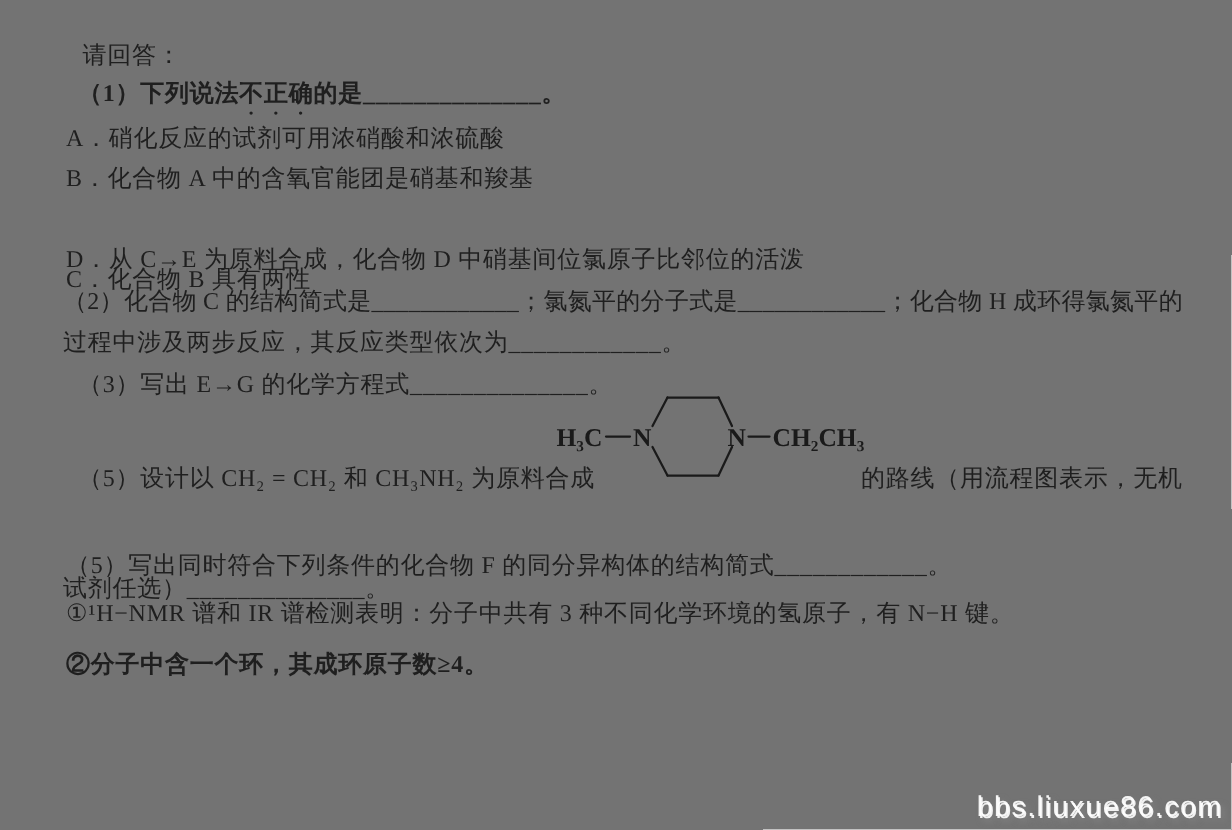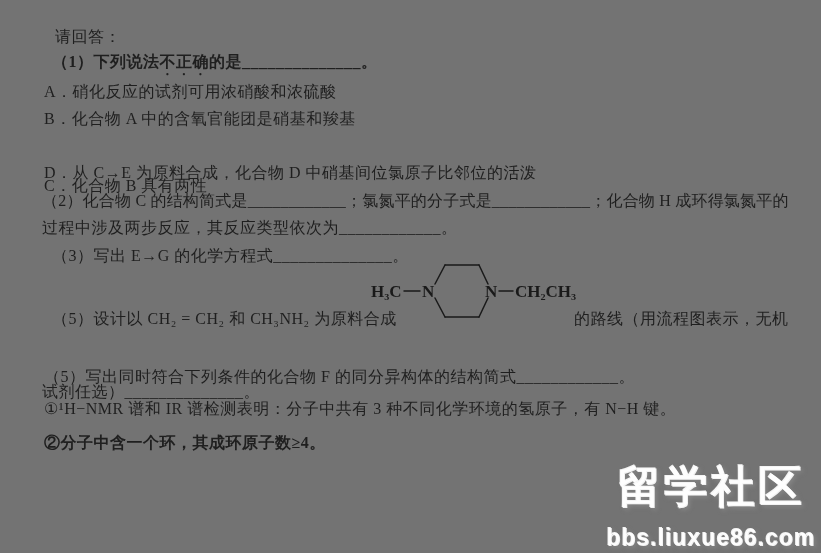--- a/index.html
+++ b/index.html
@@ -27,21 +27,21 @@
   .struct-svg line{stroke:#1a1a1a;stroke-width:1.5;stroke-linecap:round;fill:none;}
   .watermark{
     position:absolute;right:6px;bottom:4px;
     text-align:center;line-height:1.05;
     font-family:"Liberation Sans","DejaVu Sans",sans-serif;
     color:rgba(255,255,255,0.92);
     text-shadow:1px 1px 0 rgba(255,255,255,0.9), 3px 3px 4px rgba(145,145,145,0.65);
     user-select:none;
   }
   .watermark .wm-title{font-size:44px;font-weight:bold;letter-spacing:3px;}
-  .watermark .wm-url{font-size:23px;font-weight:bold;letter-spacing:1px;margin-top:16px;}
+  .watermark .wm-url{font-size:19px;font-weight:normal;letter-spacing:1px;margin-top:16px;}
 </style>
 </head>
 <body>
 
 <div class="page">
 
   <div class="line" style="left:55px;top:27px;">请回答：</div>
 
   <div class="line" style="left:52px;top:52px;font-weight:bold;">
     <span>（1）下列说法</span><span class="emph">不正确</span><span>的是</span><span>______________</span><span>。</span>
@@ -74,17 +74,16 @@
 
   <div class="line" style="left:52px;top:309px;">（5）设计以 CH₂ = CH₂ 和 CH₃NH₂ 为原料合成</div>
   <div class="line" style="left:574px;top:309px;">的路线（用流程图表示，无机</div>
   <div class="line" style="left:42px;top:338px;margin-top:44px;">试剂任选）______________。</div>
 
   <div class="line" style="left:44px;top:367px;">（5）写出同时符合下列条件的化合物 F 的同分异构体的结构简式____________。</div>
   <div class="line" style="left:44px;top:399px;">①¹H−NMR 谱和 IR 谱检测表明：分子中共有 3 种不同化学环境的氢原子，有 N−H 键。</div>
   <div class="line" style="left:44px;top:433px;font-weight:bold;">②分子中含一个环，其成环原子数≥4。</div>
 
   <div class="watermark">
-    <div class="wm-title">留学社区</div>
     <div class="wm-url">bbs.liuxue86.com</div>
   </div>
 
 </div>
 
 </body></html>

